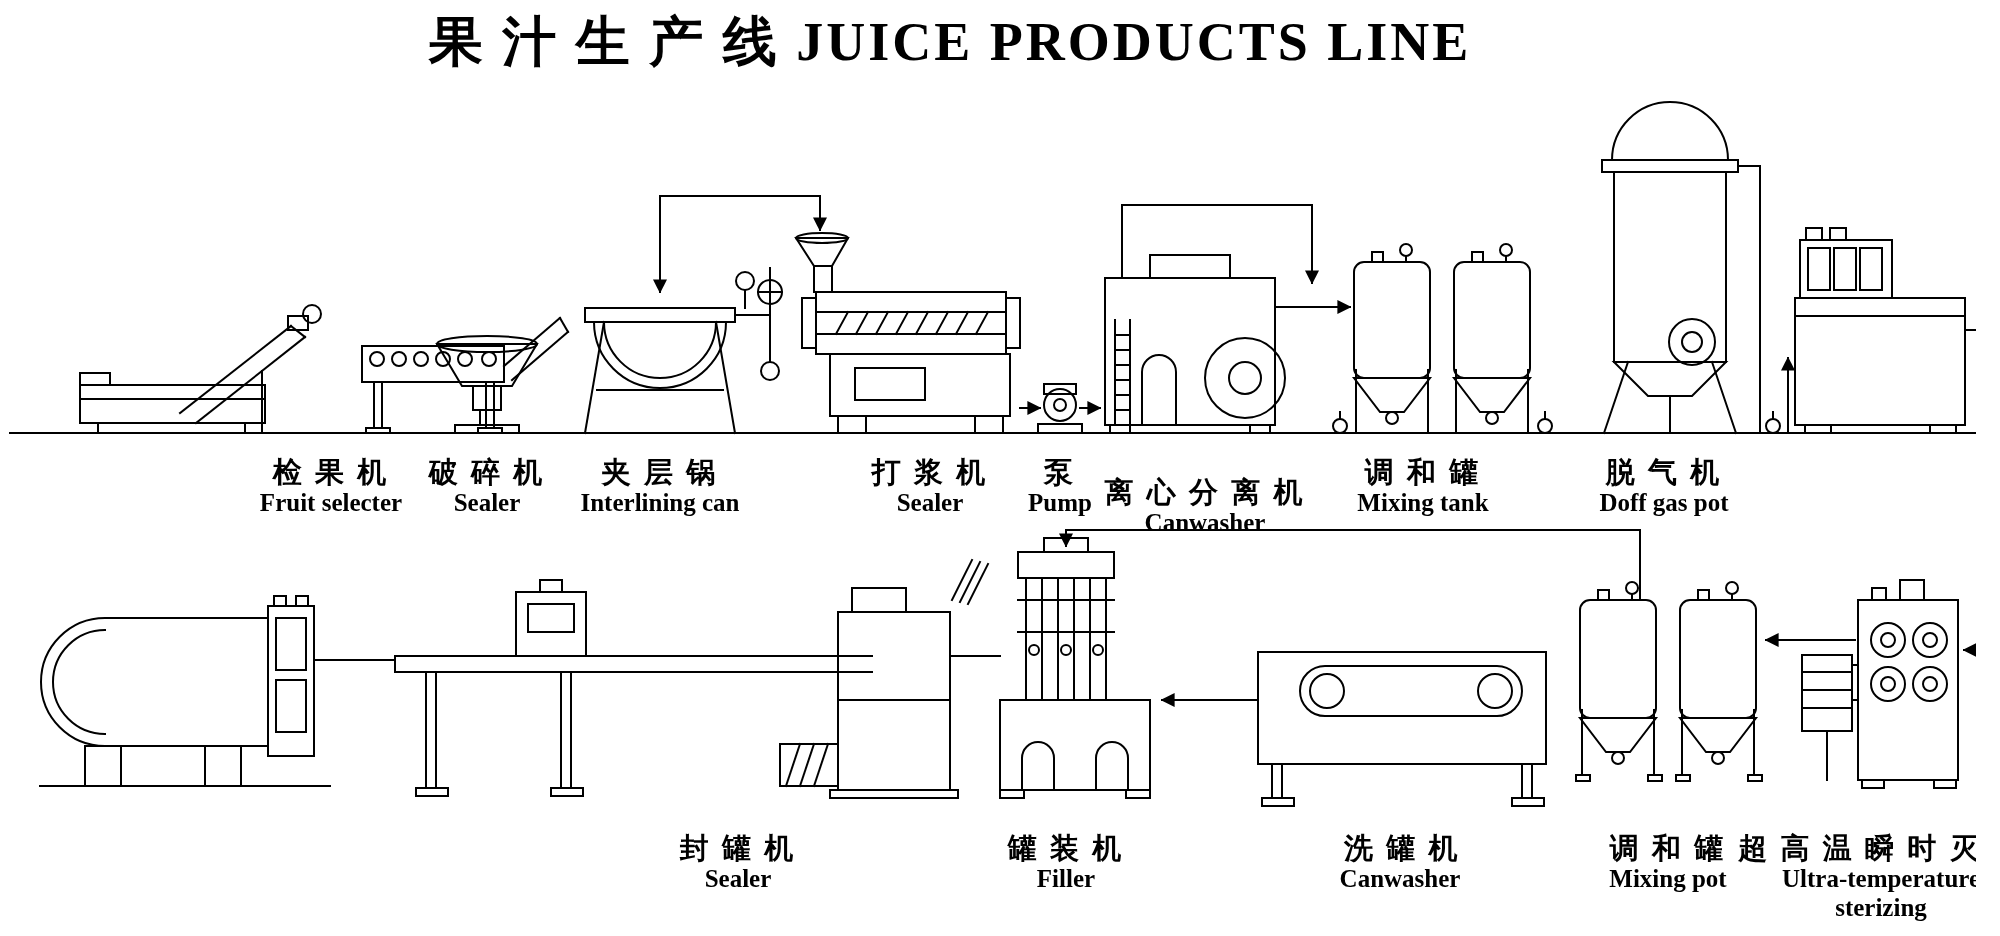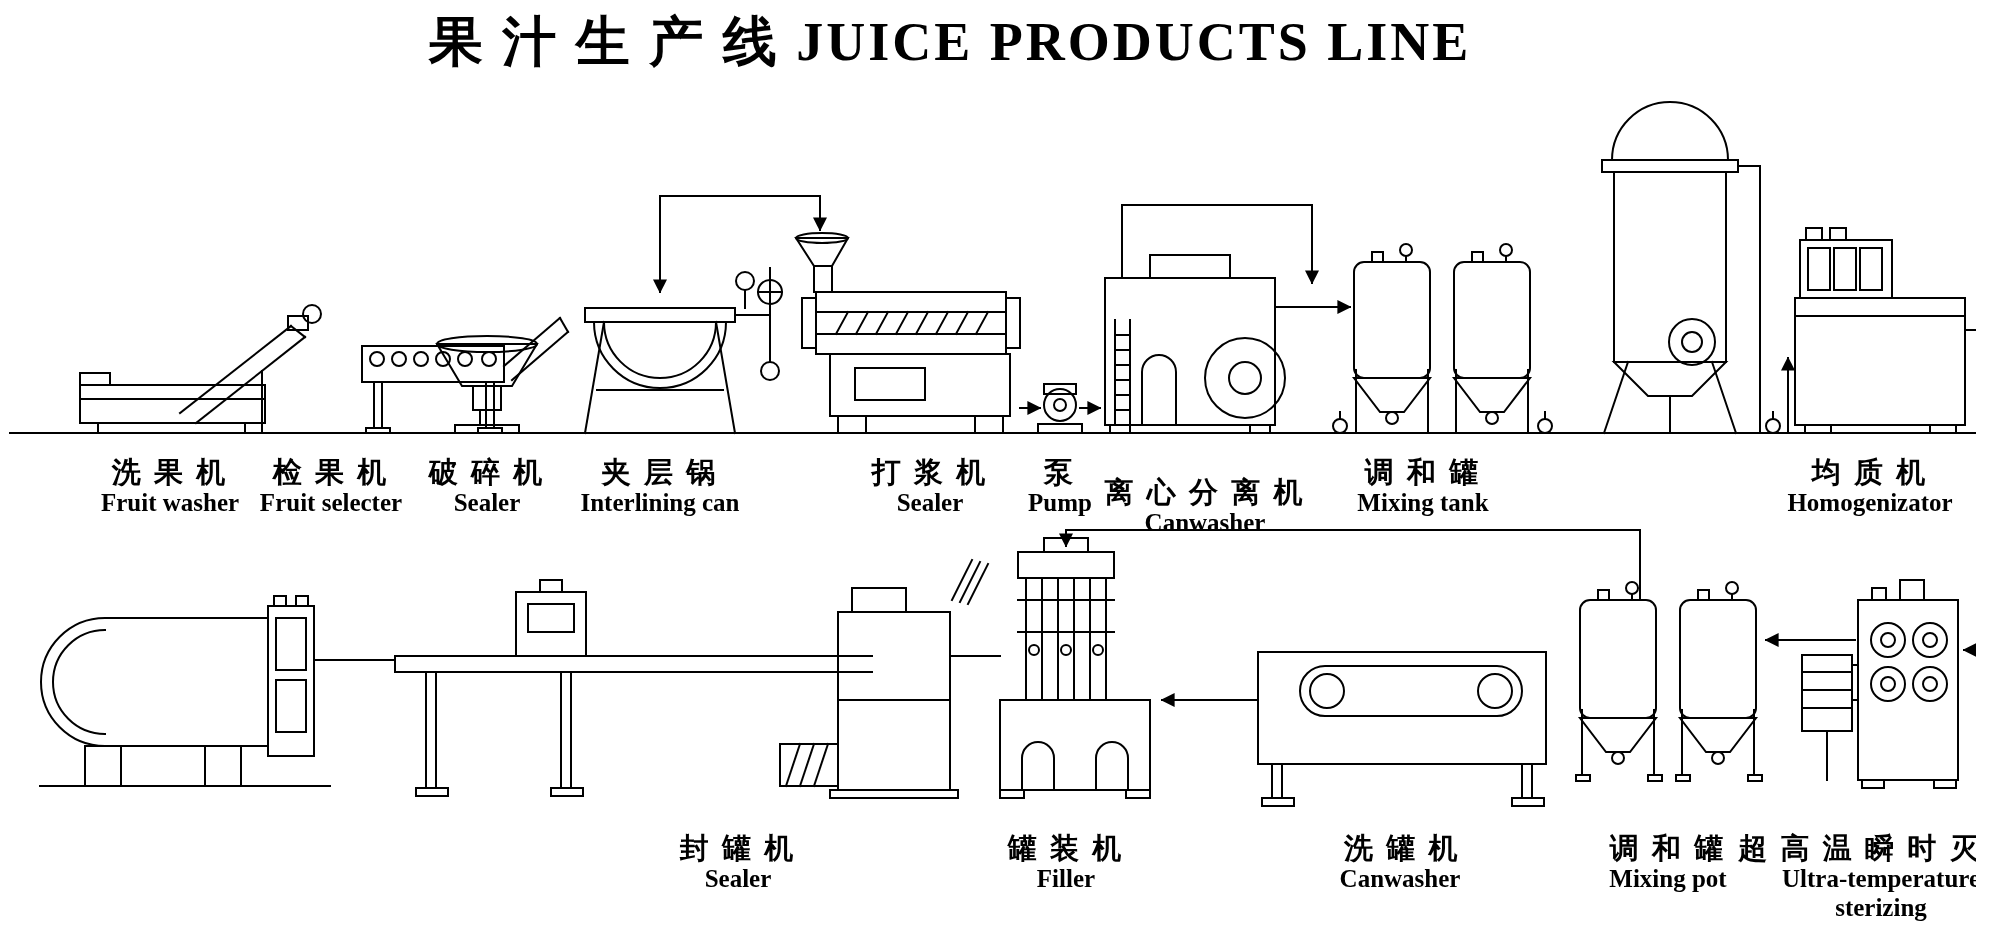--- a/index.html
+++ b/index.html
@@ -347,24 +347,20 @@
         <line x1="1788" y1="433" x2="1788" y2="358" marker-end="url(#arr)"></line>
         <path d="M1965,330 H1986 V650 H1964" marker-end="url(#arr)"></path>
         <line x1="1855" y1="640" x2="1766" y2="640" marker-end="url(#arr)"></line>
         <path d="M1640,600 V530 H1066 V546" marker-end="url(#arr)"></path>
         <line x1="1258" y1="700" x2="1162" y2="700" marker-end="url(#arr)"></line>
       </g>
 
     </g>
   </svg>
 
-  <div class="station-label" style="left:170px; top:456px;">
-    <div class="zh">洗 果 机</div>
-    <div class="en">Fruit washer</div>
-  </div>
   <div class="station-label" style="left:331px; top:456px;">
     <div class="zh">检 果 机</div>
     <div class="en">Fruit selecter</div>
   </div>
   <div class="station-label" style="left:487px; top:456px;">
     <div class="zh">破 碎 机</div>
     <div class="en">Sealer</div>
   </div>
   <div class="station-label" style="left:660px; top:456px;">
     <div class="zh">夹 层 锅</div>
@@ -379,23 +375,23 @@
     <div class="en">Pump</div>
   </div>
   <div class="station-label" style="left:1205px; top:476px;">
     <div class="zh">离 心 分 离 机</div>
     <div class="en">Canwasher</div>
   </div>
   <div class="station-label" style="left:1423px; top:456px;">
     <div class="zh">调 和 罐</div>
     <div class="en">Mixing tank</div>
   </div>
-  <div class="station-label" style="left:1870px; top:456px;">
-    <div class="zh">均 质 机</div>
-    <div class="en">Homogenizator</div>
+  <div class="station-label" style="left:1664px; top:456px;">
+    <div class="zh">脱 气 机</div>
+    <div class="en">Doff gas pot</div>
   </div>
 
   <div class="station-label" style="left:738px; top:832px;">
     <div class="zh">封 罐 机</div>
     <div class="en">Sealer</div>
   </div>
   <div class="station-label" style="left:1066px; top:832px;">
     <div class="zh">罐 装 机</div>
     <div class="en">Filler</div>
   </div>

